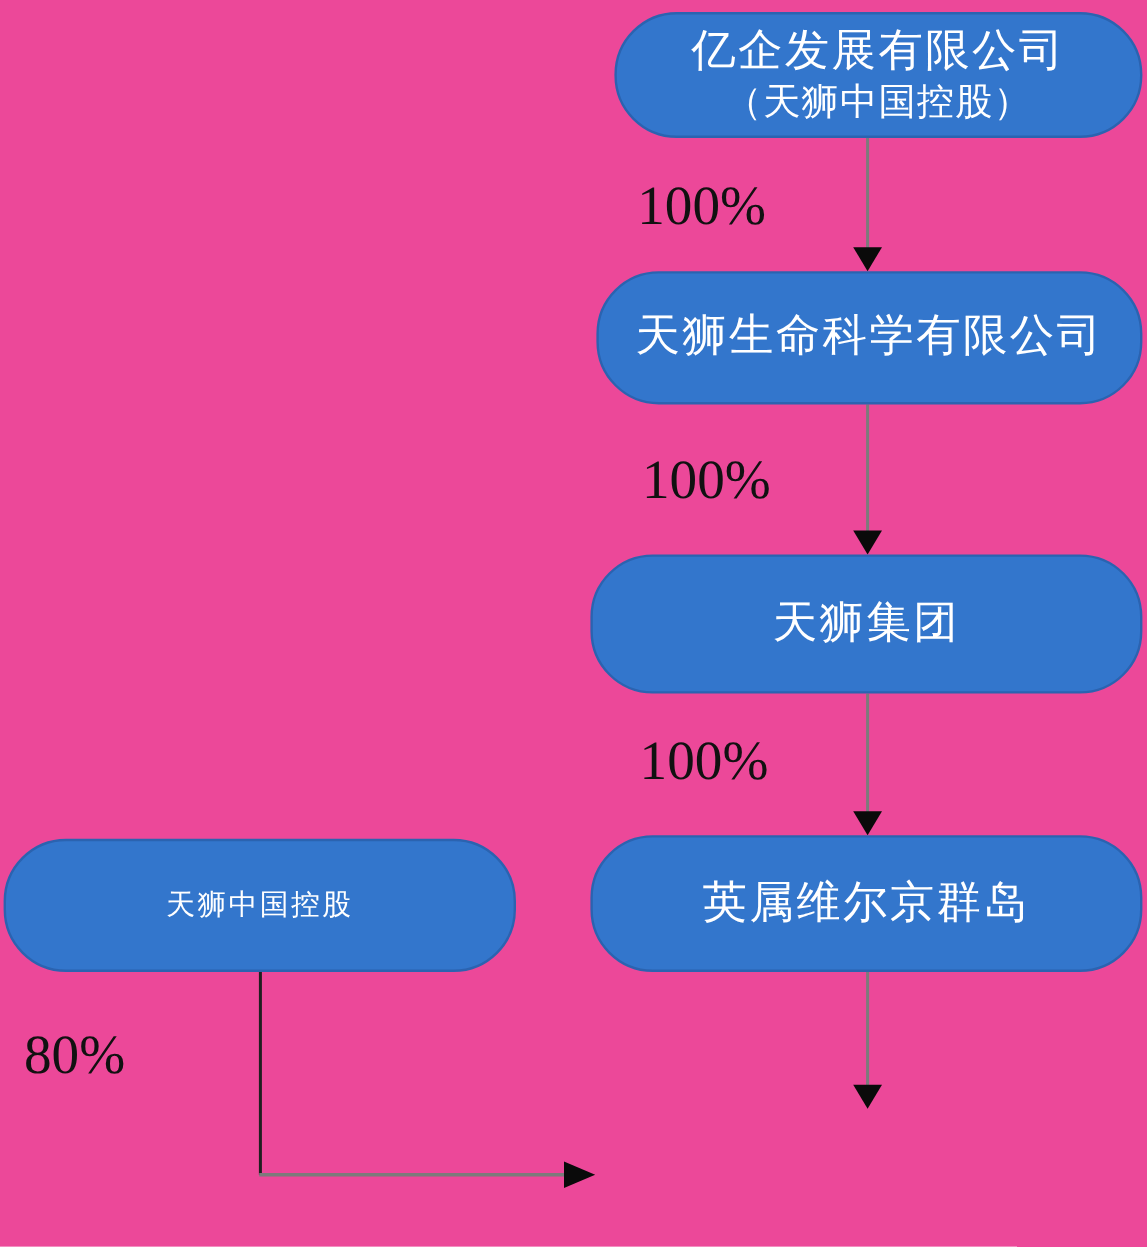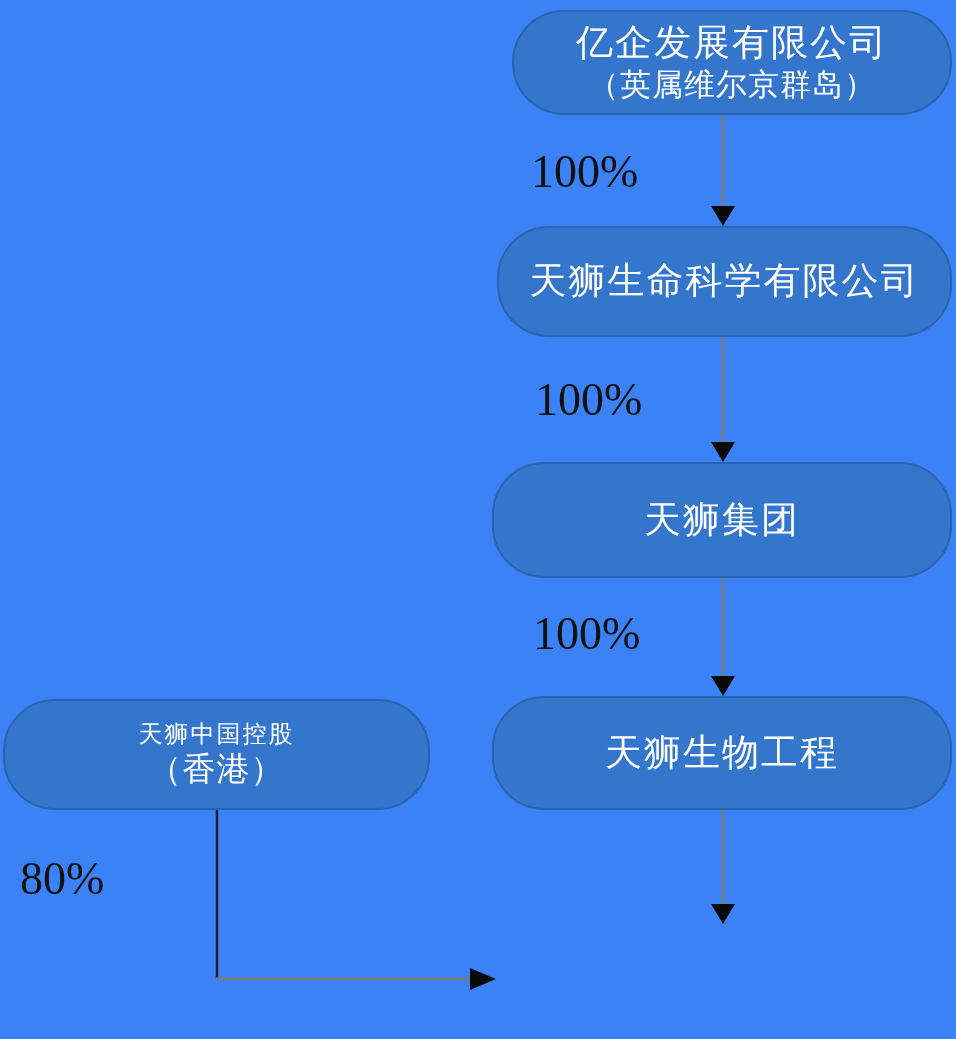--- a/index.html
+++ b/index.html
@@ -5,21 +5,21 @@
   html,body{
     margin:0;
     padding:0;
     background:#ffffff;
     font-family:"Liberation Serif","DejaVu Serif",serif;
   }
   .canvas{
     position:relative;
     width:956px;
     height:1039px;
-    background:#3b82f6;
+    background:#ec4899;
     overflow:hidden;
   }
   .node{
     position:absolute;
     background:#3376CC;
     border:2px solid #2B63B0;
     border-radius:52px;
     box-sizing:border-box;
     display:flex;
     flex-direction:column;
@@ -66,38 +66,37 @@
     <line x1="723" y1="810" x2="723" y2="906" stroke="#7B7B7B" stroke-width="2.5"></line>
     <polygon points="711,904 735,904 723,924" fill="#0A0A0A"></polygon>
 
     <line x1="217" y1="810" x2="217" y2="979" stroke="#1F1F1F" stroke-width="2.5"></line>
     <line x1="216" y1="979" x2="472" y2="979" stroke="#7B7B7B" stroke-width="3"></line>
     <polygon points="470,968 470,990 496,979" fill="#0A0A0A"></polygon>
   </svg>
 
   <div class="node" style="left:512px; top:10px;  width:440px; height:105px;">
     <div class="l1">亿企发展有限公司</div>
-    <div class="l2">（英属维尔京群岛）</div>
+    <div class="l2">（天狮中国控股）</div>
   </div>
 
   <div class="node" style="left:492px; top:462px; width:460px; height:116px;">
     <div class="l1">天狮集团</div>
   </div>
 
   <div class="node" style="left:497px; top:226px; width:455px; height:111px;">
     <div class="l1">天狮生命科学有限公司</div>
   </div>
 
   <div class="node" style="left:492px; top:696px; width:460px; height:114px;">
-    <div class="l1">天狮生物工程</div>
+    <div class="l1">英属维尔京群岛</div>
   </div>
 
   <div class="node" style="left:3px; top:699px; width:427px; height:111px;">
     <div class="l1" style="font-size:24px;font-family:Liberation Serif, serif;">天狮中国控股</div>
-    <div class="l2" style="font-size:33px;">（香港）</div>
   </div>
 
 
   <div class="edge-label" style="left:531px; top:143px;">100%</div>
   <div class="edge-label" style="left:535px; top:371px;">100%</div>
   <div class="edge-label" style="left:533px; top:605px;">100%</div>
   <div class="edge-label" style="left:20px; top:850px;">80%</div>
 
 </div>
 

